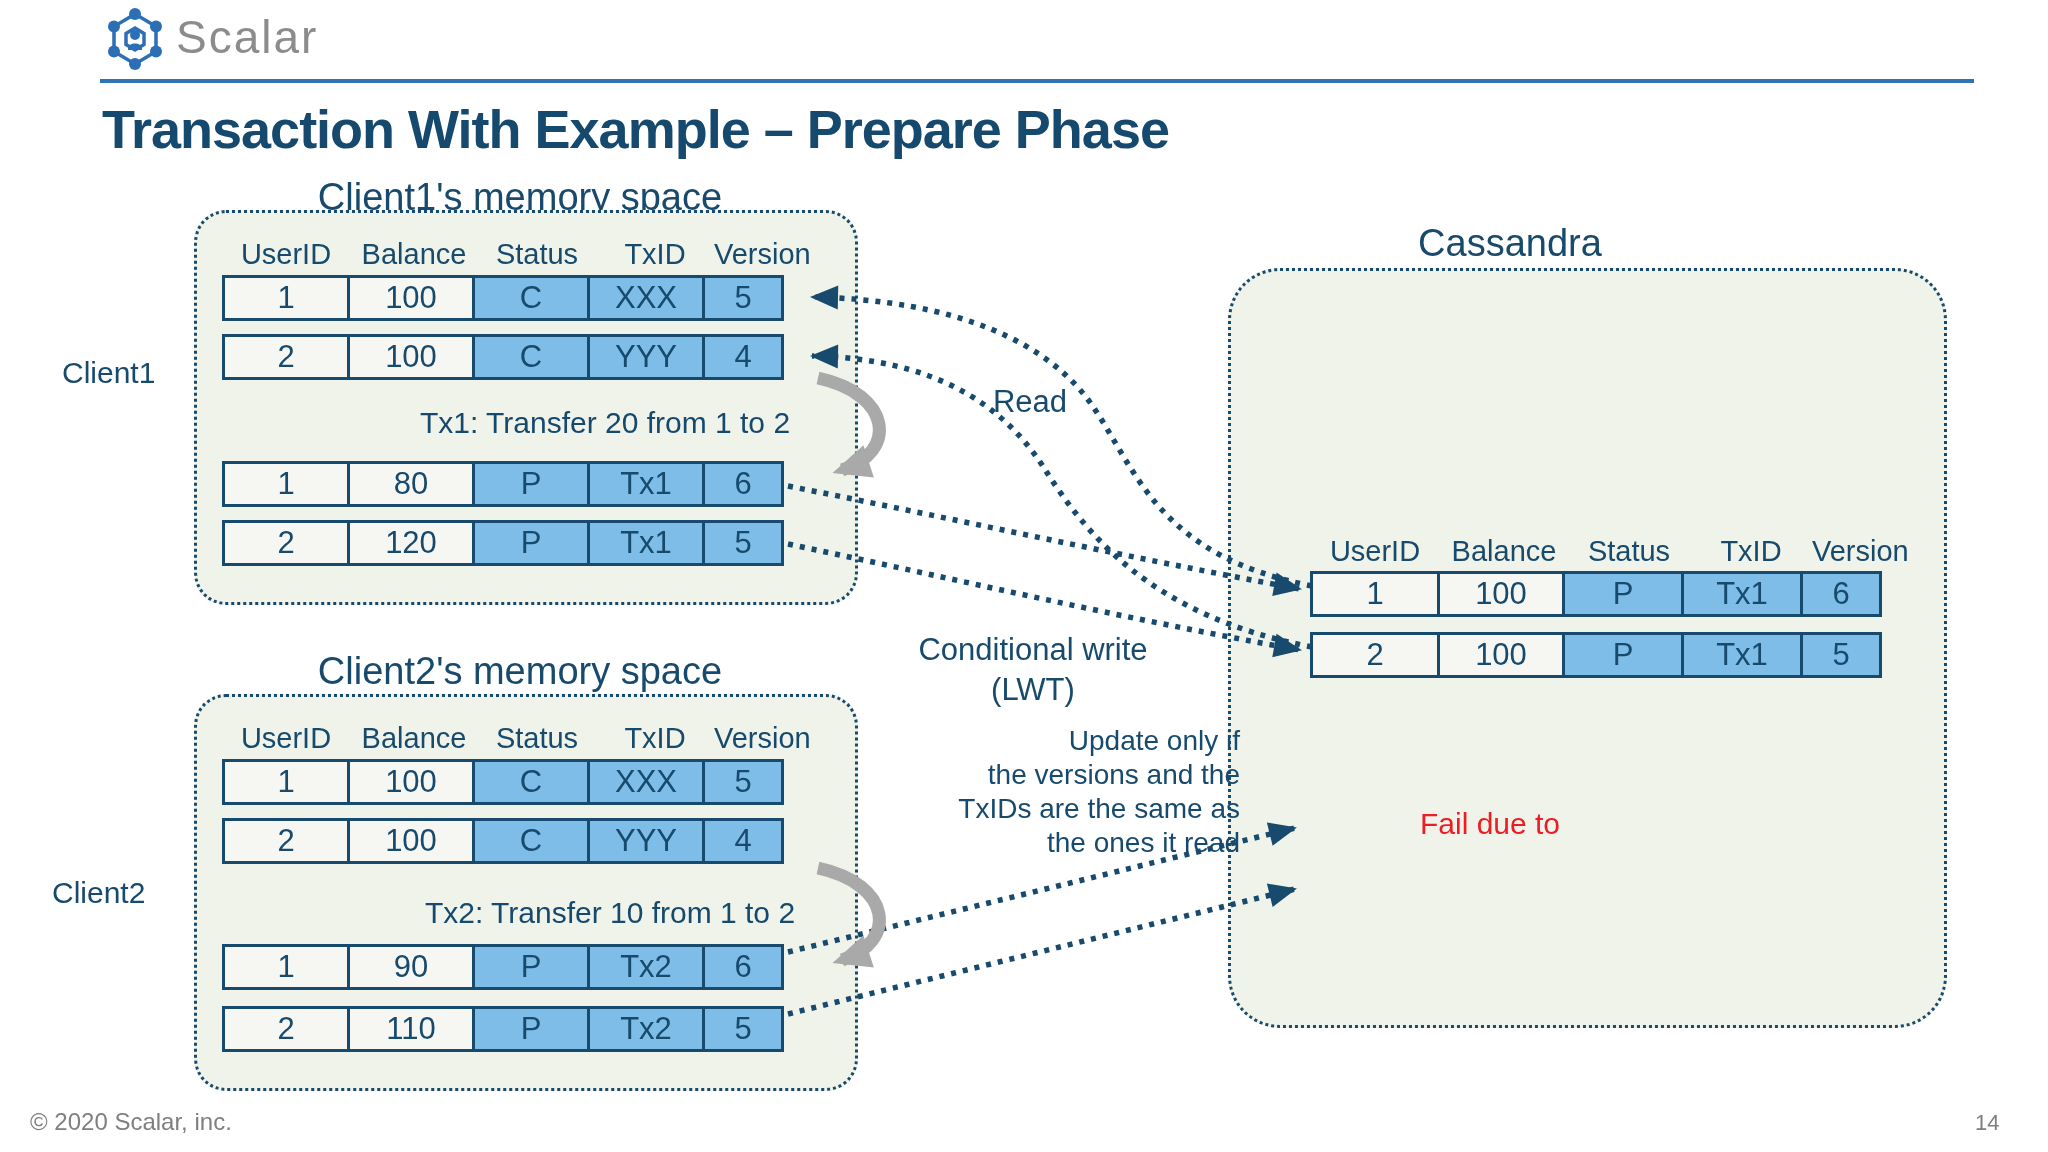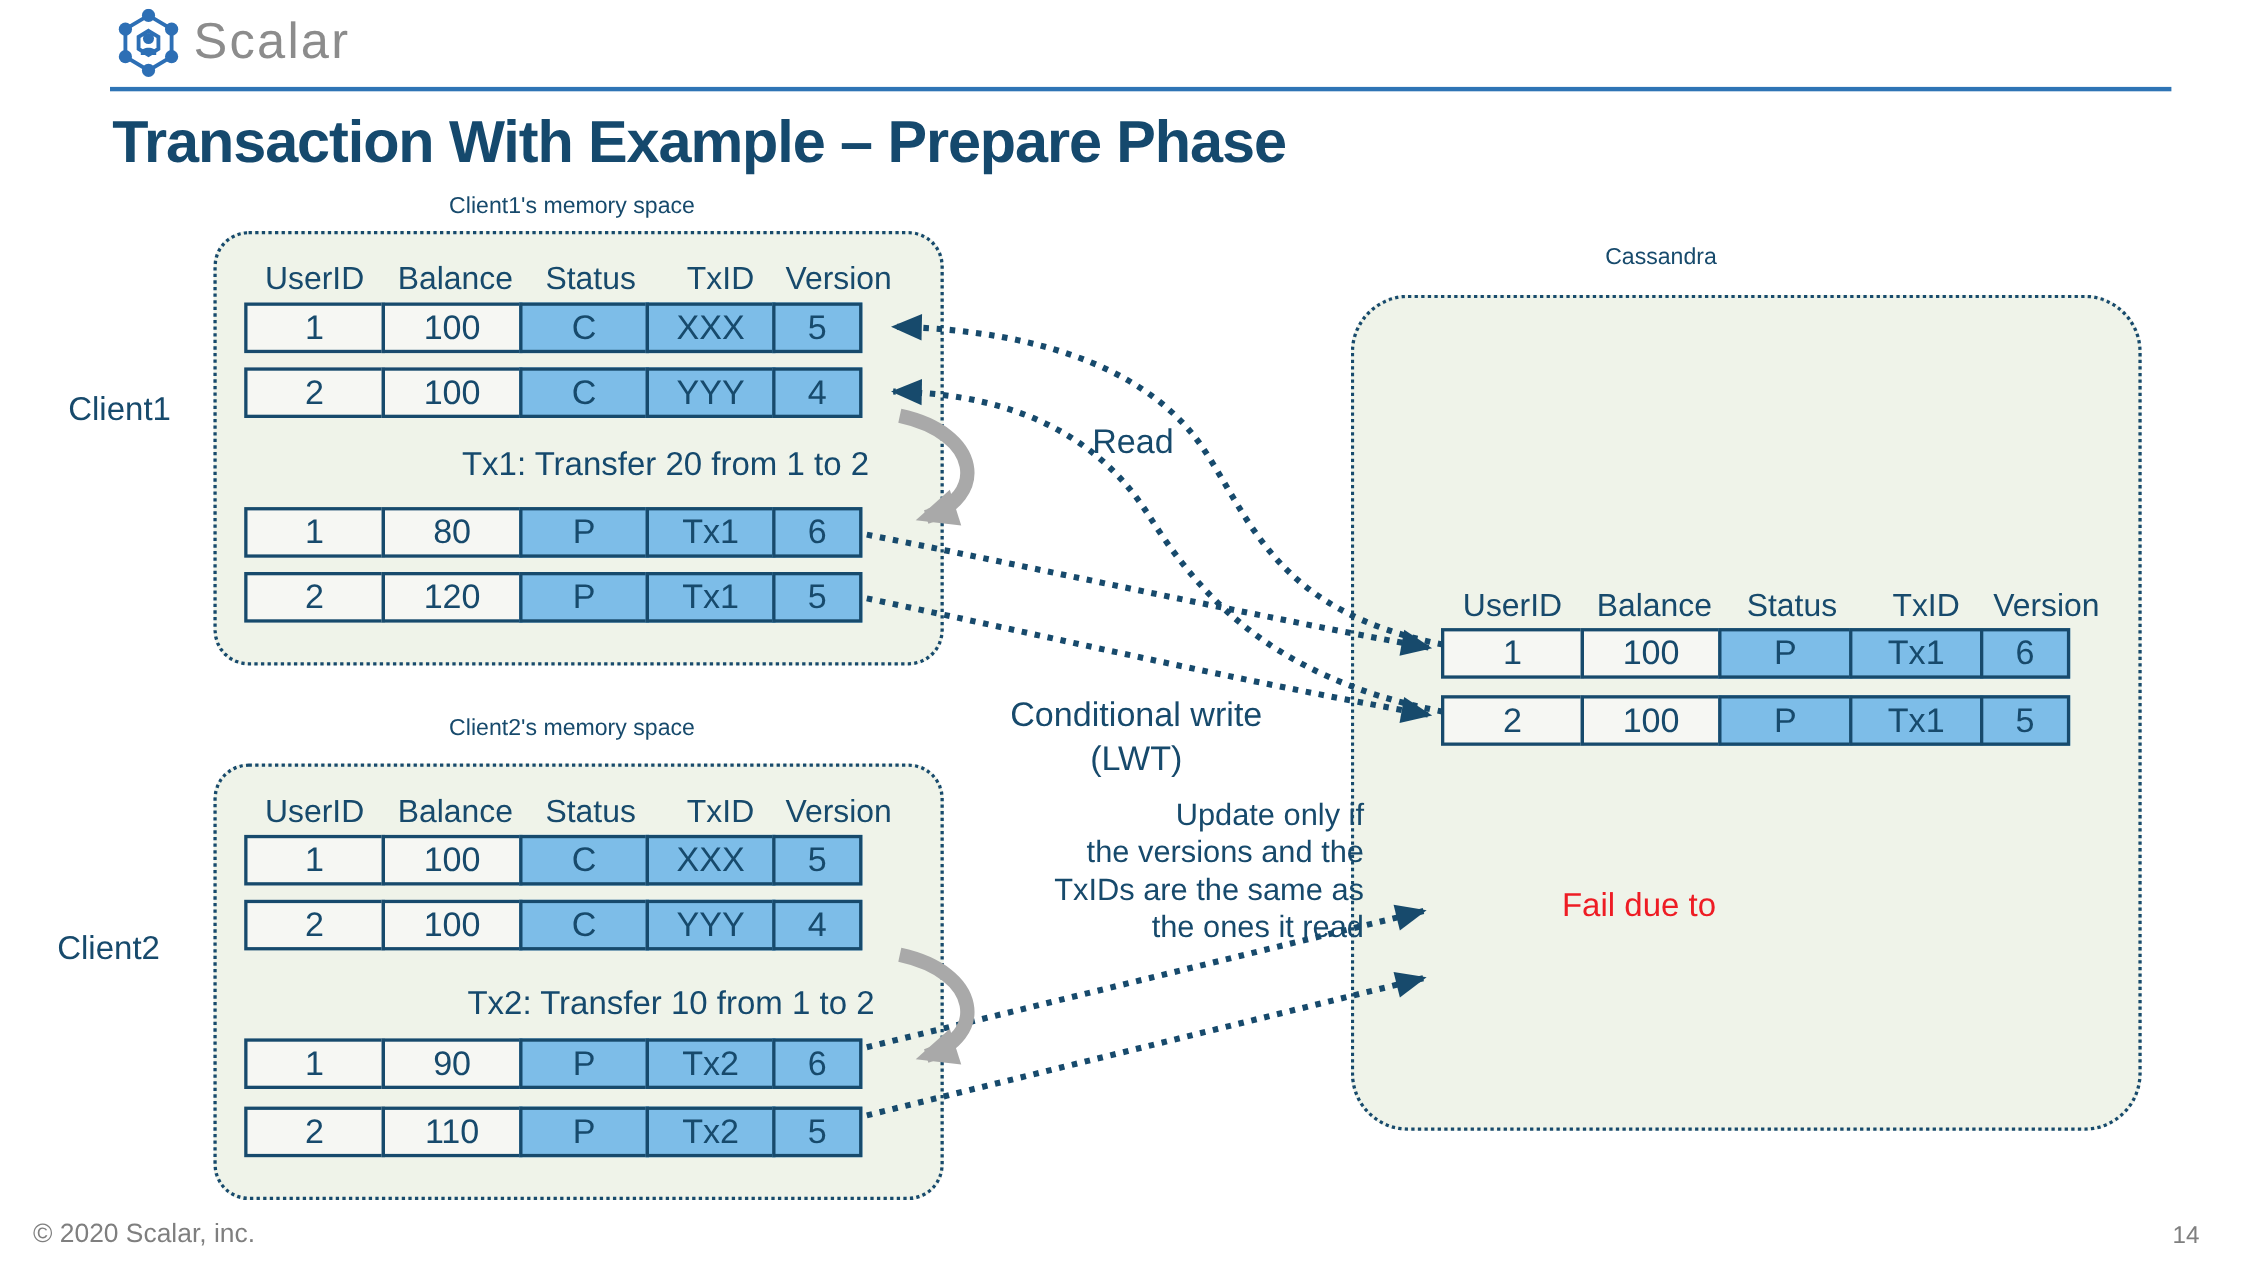--- a/index.html
+++ b/index.html
@@ -9,21 +9,21 @@
   }
   .abs{position:absolute;}
   
   .logo-text{left:176px; top:10px; font-size:46px; color:#8C8C8C; letter-spacing:2px; font-weight:400;}
   .hrule{left:100px; top:79px; width:1874px; height:4px; background:#2E74B5;}
   .page-title{left:102px; top:98px; font-size:54px; font-weight:bold; color:#15496D; letter-spacing:-1px;}
   
   .memory-box{border:3px dotted #174A6C; background:#EFF3E9; border-radius:32px;}
   .cassandra-box{border:3px dotted #174A6C; background:#EFF3E9; border-radius:52px;}
   
-  .lbl{font-size:21px; color:#174A6C; text-align:center;}
+  .lbl{font-size:38px; color:#174A6C; text-align:center;}
   .client-lbl{font-size:30px; color:#174A6C;}
   .tx-lbl{font-size:30px; font-weight:normal; color:#15496D; text-align:center;}
   
   .thead{display:flex; font-size:29px; color:#174A6C;}
   .thead .hc{text-align:center;}
   .trow{display:flex; height:46px;}
   .cell{
     box-sizing:border-box; height:46px; border:3px solid #174A6C;
     display:flex; align-items:center; justify-content:center;
     font-size:31px; color:#174A6C;
@@ -106,21 +106,21 @@
   <div class="abs trow" style="left:222px; top:520px;">
     <div class="cell light w0">2</div>
     <div class="cell light w1">120</div>
     <div class="cell blue w2">P</div>
     <div class="cell blue w3">Tx1</div>
     <div class="cell blue w4">5</div>
   </div>
 
   <div class="abs lbl" style="left:270px; top:650px; width:500px;">Client2's memory space</div>
   <div class="abs memory-box" style="left:194px; top:694px; width:658px; height:391px;"></div>
-  <div class="abs client-lbl" style="left:52px; top:846px;text-align:right;">Client2</div>
+  <div class="abs client-lbl" style="left:52px; top:876px;text-align:right;">Client2</div>
 
   <div class="abs thead" style="left:222px; top:722px;">
     <div class="hc w0">UserID</div>
     <div class="hc w1">Balance</div>
     <div class="hc w2">Status</div>
     <div class="hc w3">TxID</div>
     <div class="hc w4">Version</div>
   </div>
 
   <div class="abs trow" style="left:222px; top:759px;">

